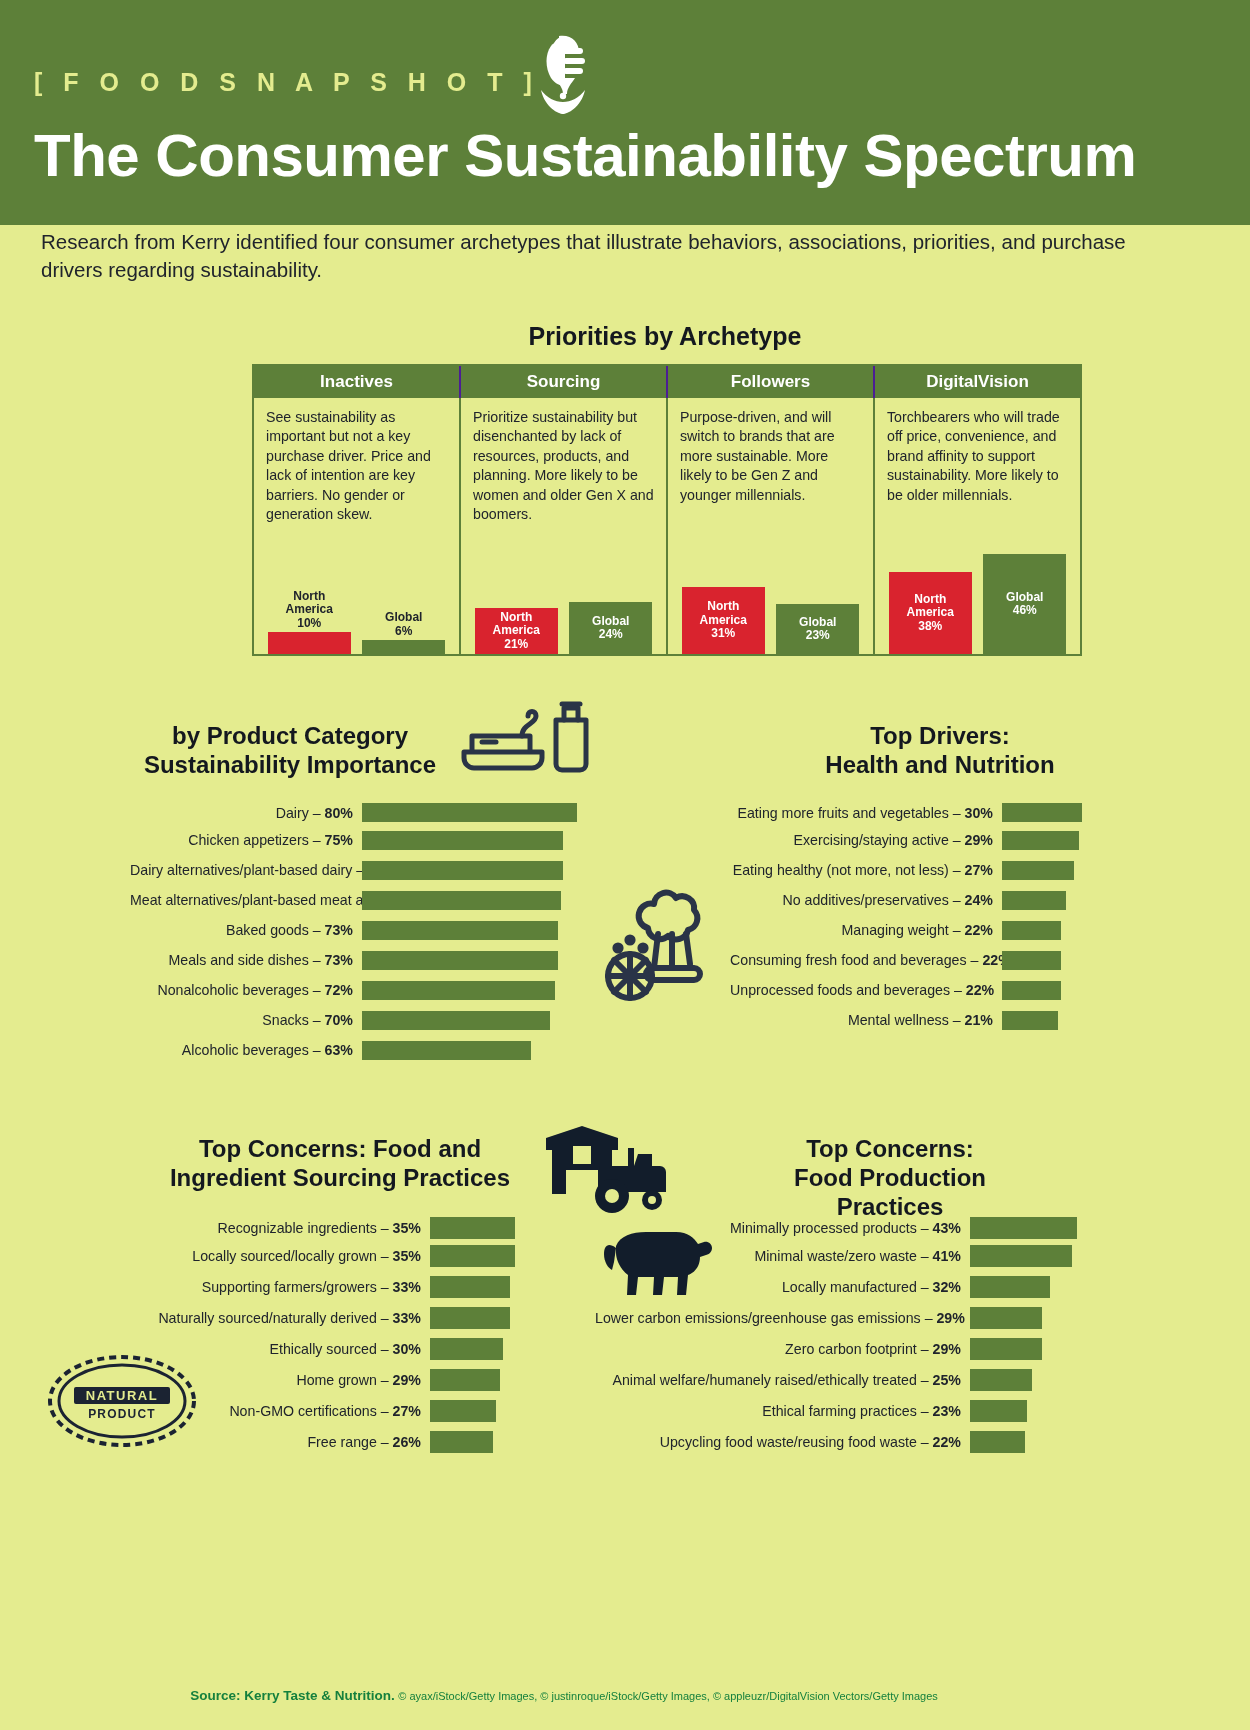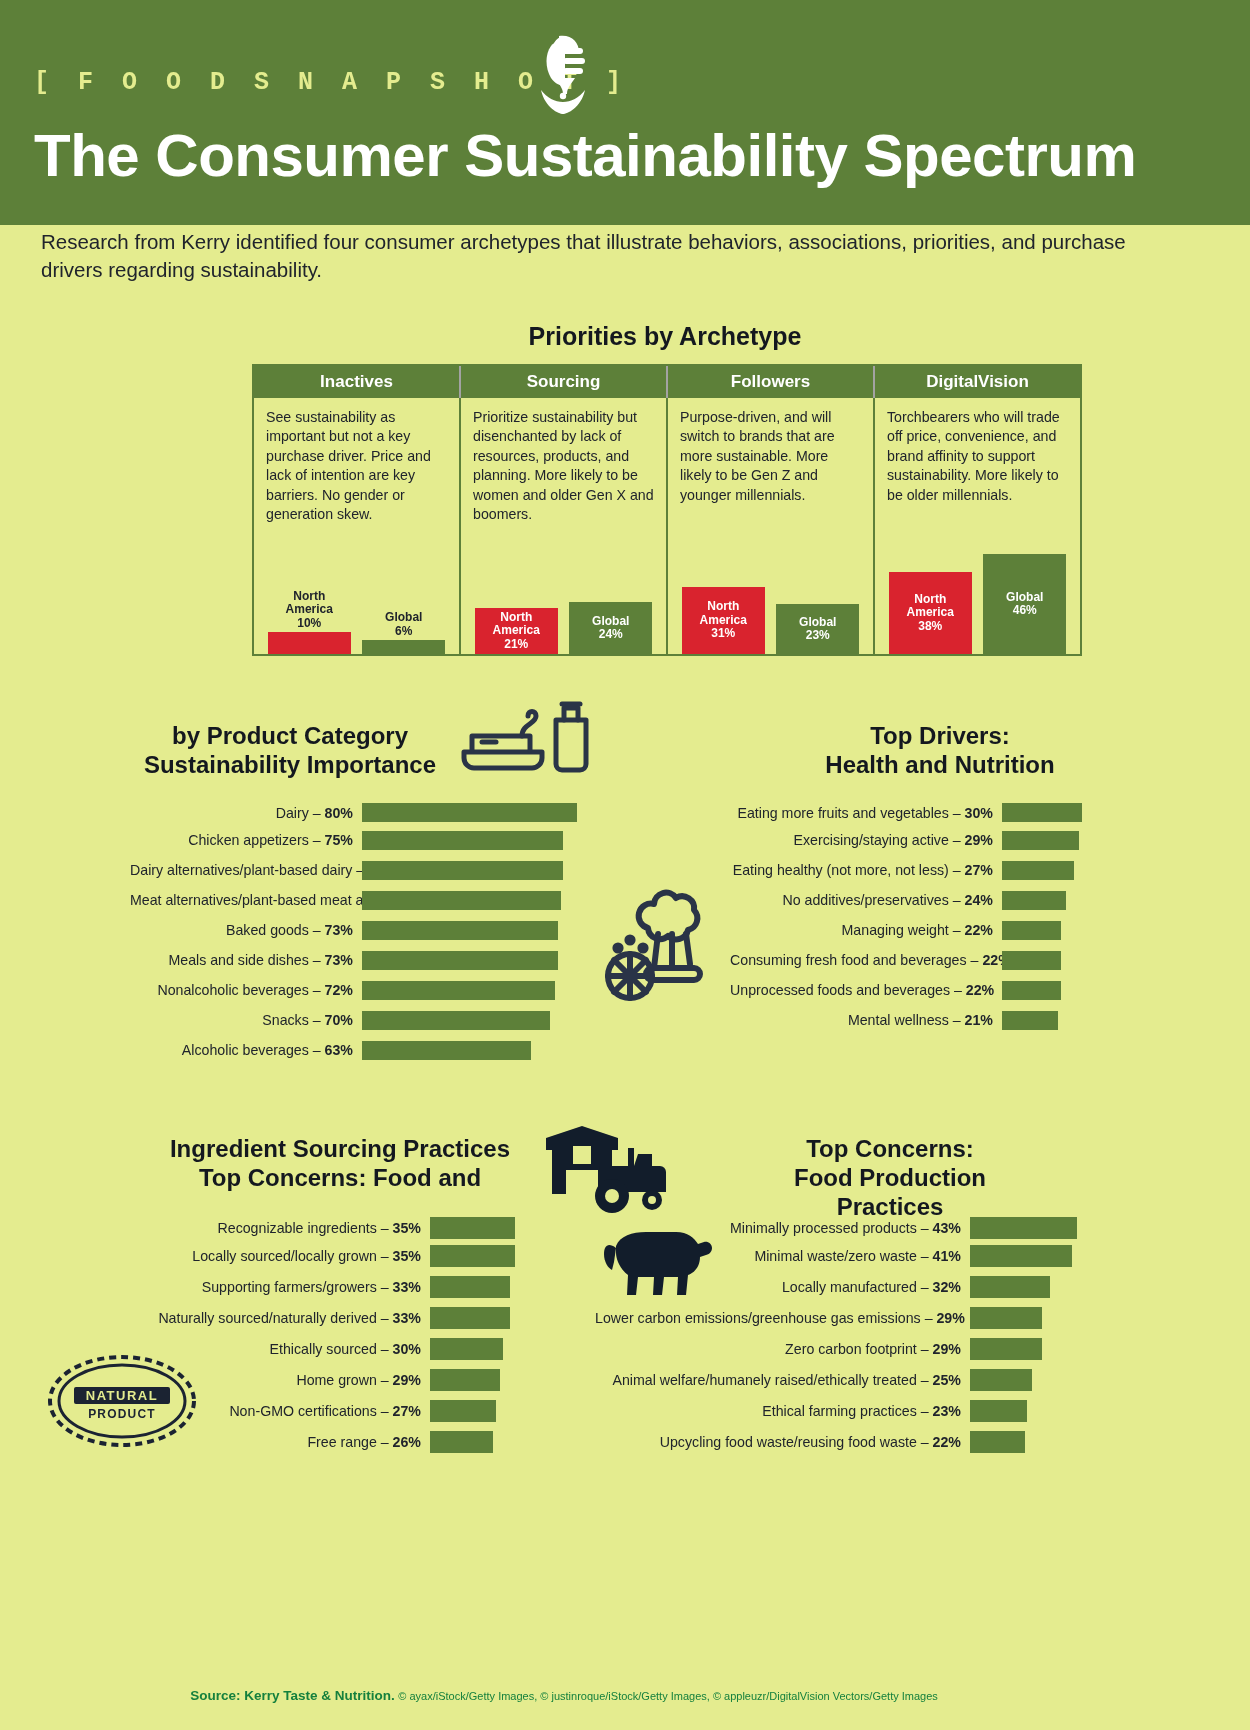--- a/index.html
+++ b/index.html
@@ -20,21 +20,21 @@
     height: 225px;
     background: #5d8039;
   }
   .kicker {
     position: absolute;
     left: 34px; top: 68px;
     color: #e4ec8f;
     font-size: 25px;
     font-weight: 700;
     letter-spacing: 7px;
-    font-family: Liberation Mono, monospace;
+    font-family: Liberation Sans, sans-serif;
   }
   .logo-mark {
     position: absolute;
     left: 515px; top: 32px;
     width: 90px; height: 86px;
   }
   .main-title {
     position: absolute;
     left: 34px; top: 126px;
     color: #ffffff;
@@ -100,21 +100,21 @@
   .arch-headrow { display: flex; height: 32px; }
   .arch-head {
     flex: 1 1 0;
     background: #5d8039;
     color: #ffffff;
     font-size: 17px;
     font-weight: 700;
     display: flex;
     align-items: center;
     justify-content: center;
-    border-right: 2px solid #a3a3a3;
+    border-right: 2px solid #4c1d95;
   }
   .arch-head:last-child { border-right: none; }
   .arch-bodyrow { display: flex; flex: 1; }
   .arch-cell {
     flex: 1 1 0;
     position: relative;
     border-right: 2px solid #5d8039;
     padding: 10px 12px 0 12px;
     display: flex;
     flex-direction: column;
@@ -420,22 +420,22 @@
         <div class="clabel" style="width:272px">Unprocessed foods and beverages – <b>22%</b></div>
         <div class="cbar" style="width: 59px; height: 19px; background: rgb(93, 128, 57);"></div>
       </div>
     <div class="crow" style="height:30px">
         <div class="clabel" style="width:272px">Mental wellness – <b>21%</b></div>
         <div class="cbar" style="width: 56px; height: 19px; background: rgb(93, 128, 57);"></div>
       </div>
   </div>
 
   <div class="sec-title" style="left:155px; top:1135px; width:370px;">
+    <div>Top Concerns: Food and</div>
     <div>Ingredient Sourcing Practices</div>
-    <div>Top Concerns: Food and</div>
   </div>
   <div class="badge">
     <svg viewBox="0 0 148 92" width="148" height="92">
       <g>
         <ellipse cx="74" cy="46" rx="72" ry="44" fill="none" stroke="#1b2332" stroke-width="4" stroke-dasharray="7 5"></ellipse>
         <ellipse cx="74" cy="46" rx="63" ry="36" fill="none" stroke="#1b2332" stroke-width="3"></ellipse>
         <rect x="26" y="32" width="96" height="17" rx="2" fill="#1b2332"></rect>
         <text x="74" y="45" text-anchor="middle" font-family="Liberation Sans, sans-serif" font-size="13" font-weight="bold" fill="#e4ec8f" letter-spacing="1.5">NATURAL</text>
         <text x="74" y="63" text-anchor="middle" font-family="Liberation Sans, sans-serif" font-size="12" font-weight="bold" fill="#1b2332" letter-spacing="1.2">PRODUCT</text>
       </g>

